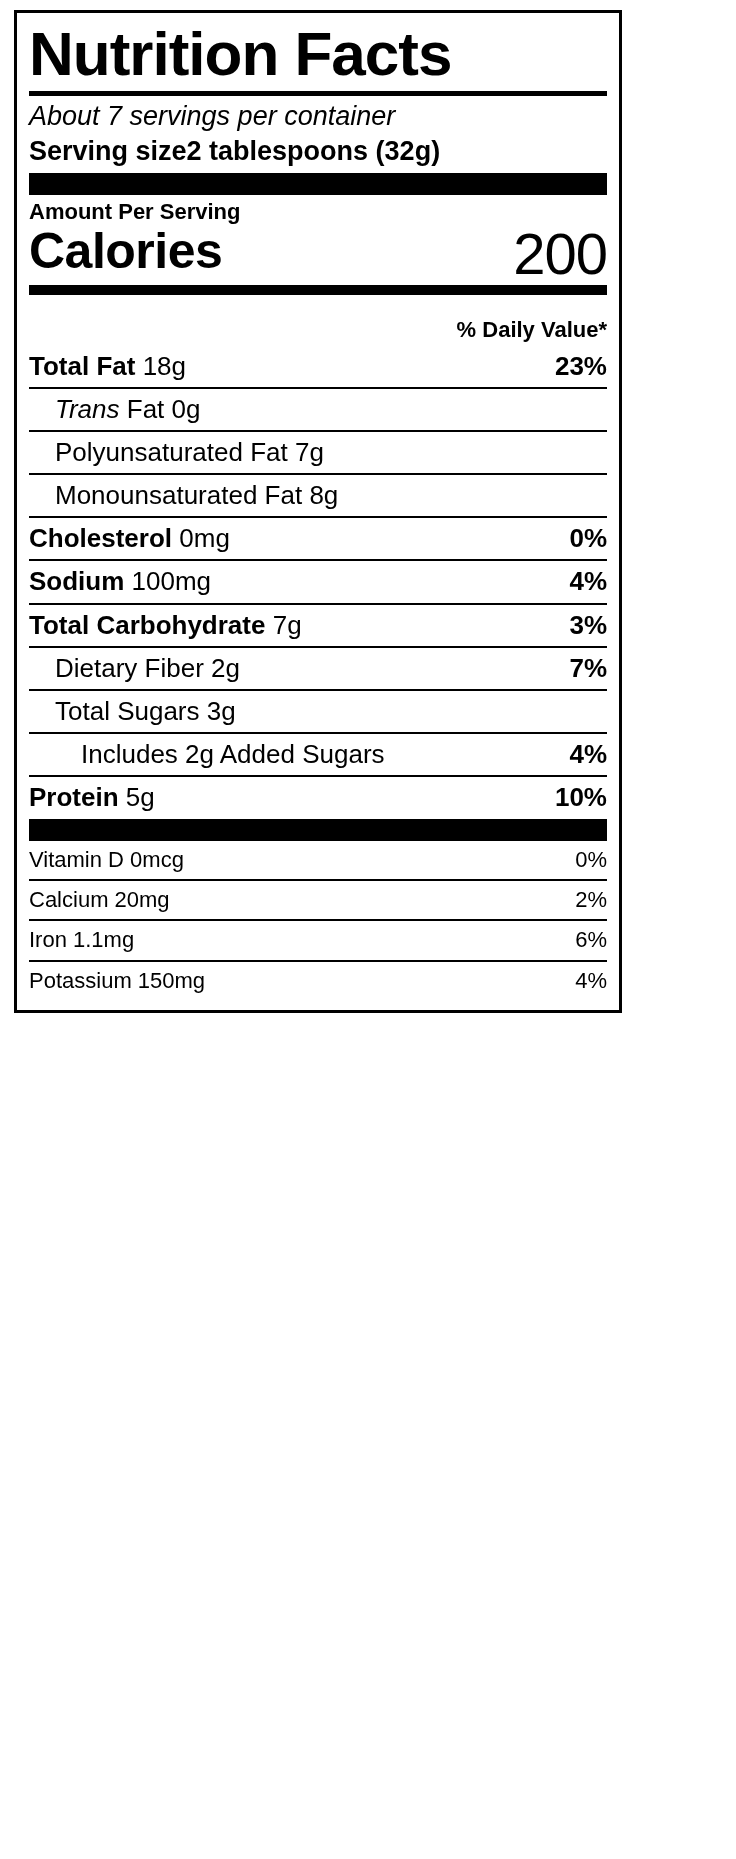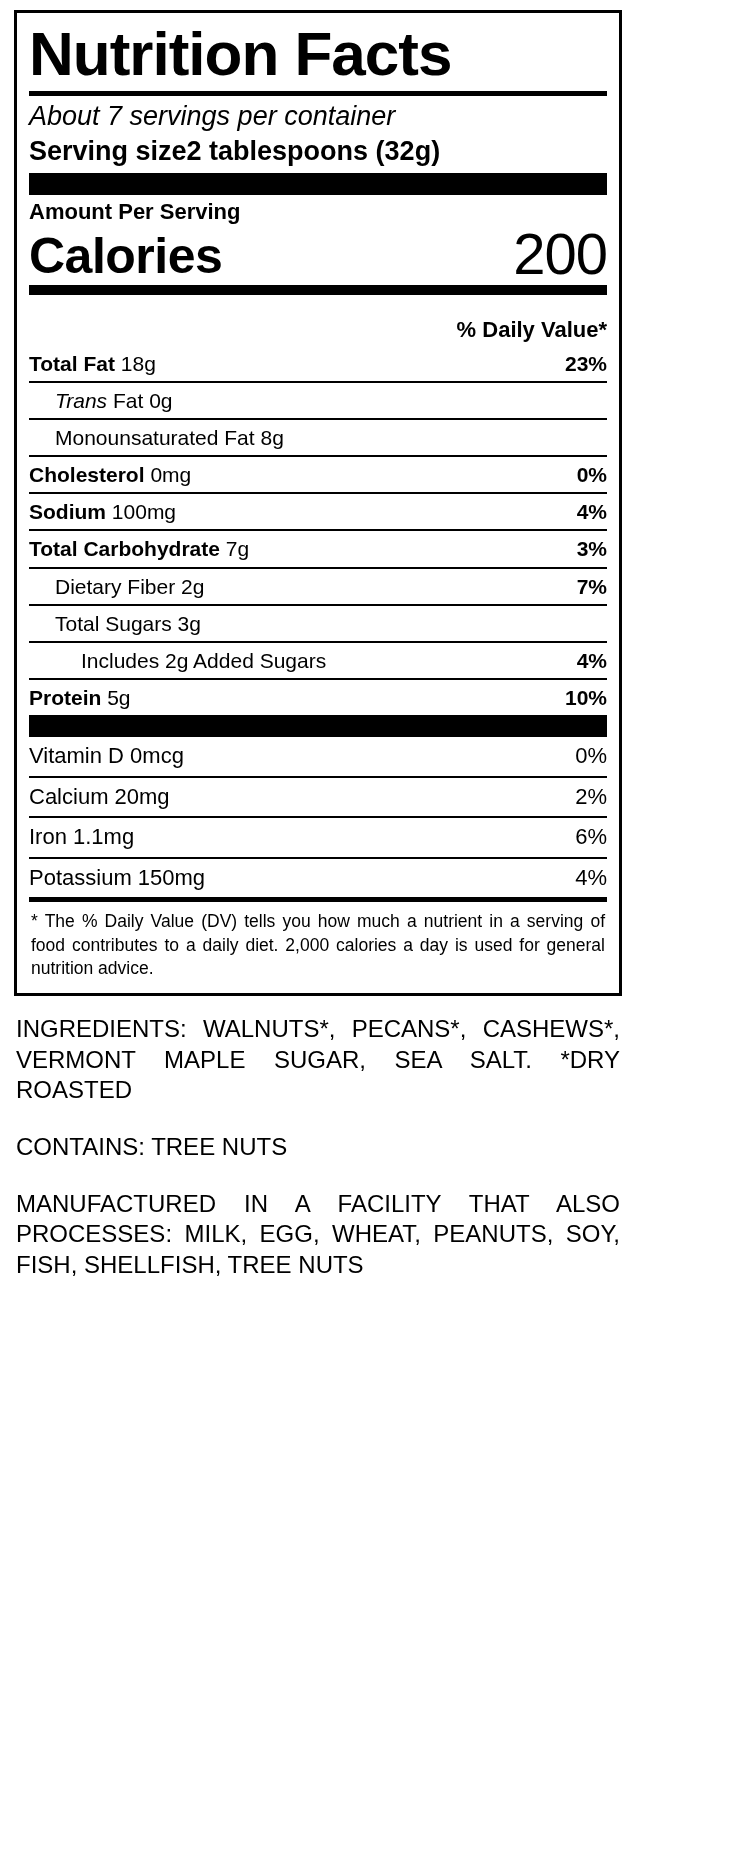--- a/index.html
+++ b/index.html
@@ -55,21 +55,20 @@
   }
 
   .amount-per {
     font-size: 22px;
     font-weight: bold;
     padding: 4px 0 0 0;
   }
 
   .calories-row {
     display: flex;
-    align-items: flex-end;
     justify-content: space-between;
     padding: 0 0 2px 0;
   }
   .calories-label {
     font-size: 50px;
     font-weight: bold;
     line-height: 1.05;
     letter-spacing: -0.5px;
   }
   .calories-value {
@@ -84,21 +83,21 @@
     font-size: 22px;
     font-weight: bold;
     padding: 3px 0 3px 0;
     margin-top: 19px;
   }
 
   .row {
     display: flex;
     justify-content: space-between;
     align-items: baseline;
-    font-size: 21px;
+    font-size: 26px;
     padding: 5px 0 5px 0;
     border-top: 2px solid #000;
     line-height: 1.2;
   }
   .row.first { border-top: none; }
   .row .left { flex: 1 1 auto; }
   .row .right { font-weight: bold; white-space: nowrap; padding-left: 8px; }
   .b { font-weight: bold; }
   .i { font-style: italic; margin-top: 22px; }
   .indent-1 { padding-left: 26px; }
@@ -164,20 +163,25 @@
         <div class="right">23%</div>
       </div>
 
 
       <div class="row indent-1">
         <div class="left"><span class="i">Trans</span>
           <span>Fat 0g</span></div>
         <div class="right"></div>
       </div>
 
+      <div class="row indent-1">
+        <div class="left"><span>Polyunsaturated Fat</span>
+          <span>7g</span></div>
+        <div class="right"></div>
+      </div>
 
       <div class="row indent-1">
         <div class="left"><span>Monounsaturated Fat</span>
           <span>8g</span></div>
         <div class="right"></div>
       </div>
 
       <div class="row">
         <div class="left"><span class="b">Cholesterol</span>
           <span>0mg</span></div>
@@ -235,26 +239,17 @@
       <div class="row">
         <div class="left">Iron 1.1mg</div>
         <div class="right">6%</div>
       </div>
       <div class="row">
         <div class="left">Potassium 150mg</div>
         <div class="right">4%</div>
       </div>
     </div>
 
-    <div class="footnote">
-      <span class="star">*</span>
-      <span>The % Daily Value (DV) tells you how much a nutrient in a serving of food contributes to a daily diet. 2,000 calories a day is used for general nutrition advice.</span>
-    </div>
 
   </div>
 
-  <div class="ingredients-wrap">
-    <p class="ing-para">INGREDIENTS: WALNUTS*, PECANS*, CASHEWS*, VERMONT MAPLE SUGAR, SEA SALT. *DRY ROASTED</p>
-    <p class="ing-para nojustify">CONTAINS: TREE NUTS</p>
-    <p class="ing-para last">MANUFACTURED IN A FACILITY THAT ALSO PROCESSES: MILK, EGG, WHEAT, PEANUTS, SOY, FISH, SHELLFISH, TREE NUTS</p>
-  </div>
 
 </div>
 
 </body></html>

